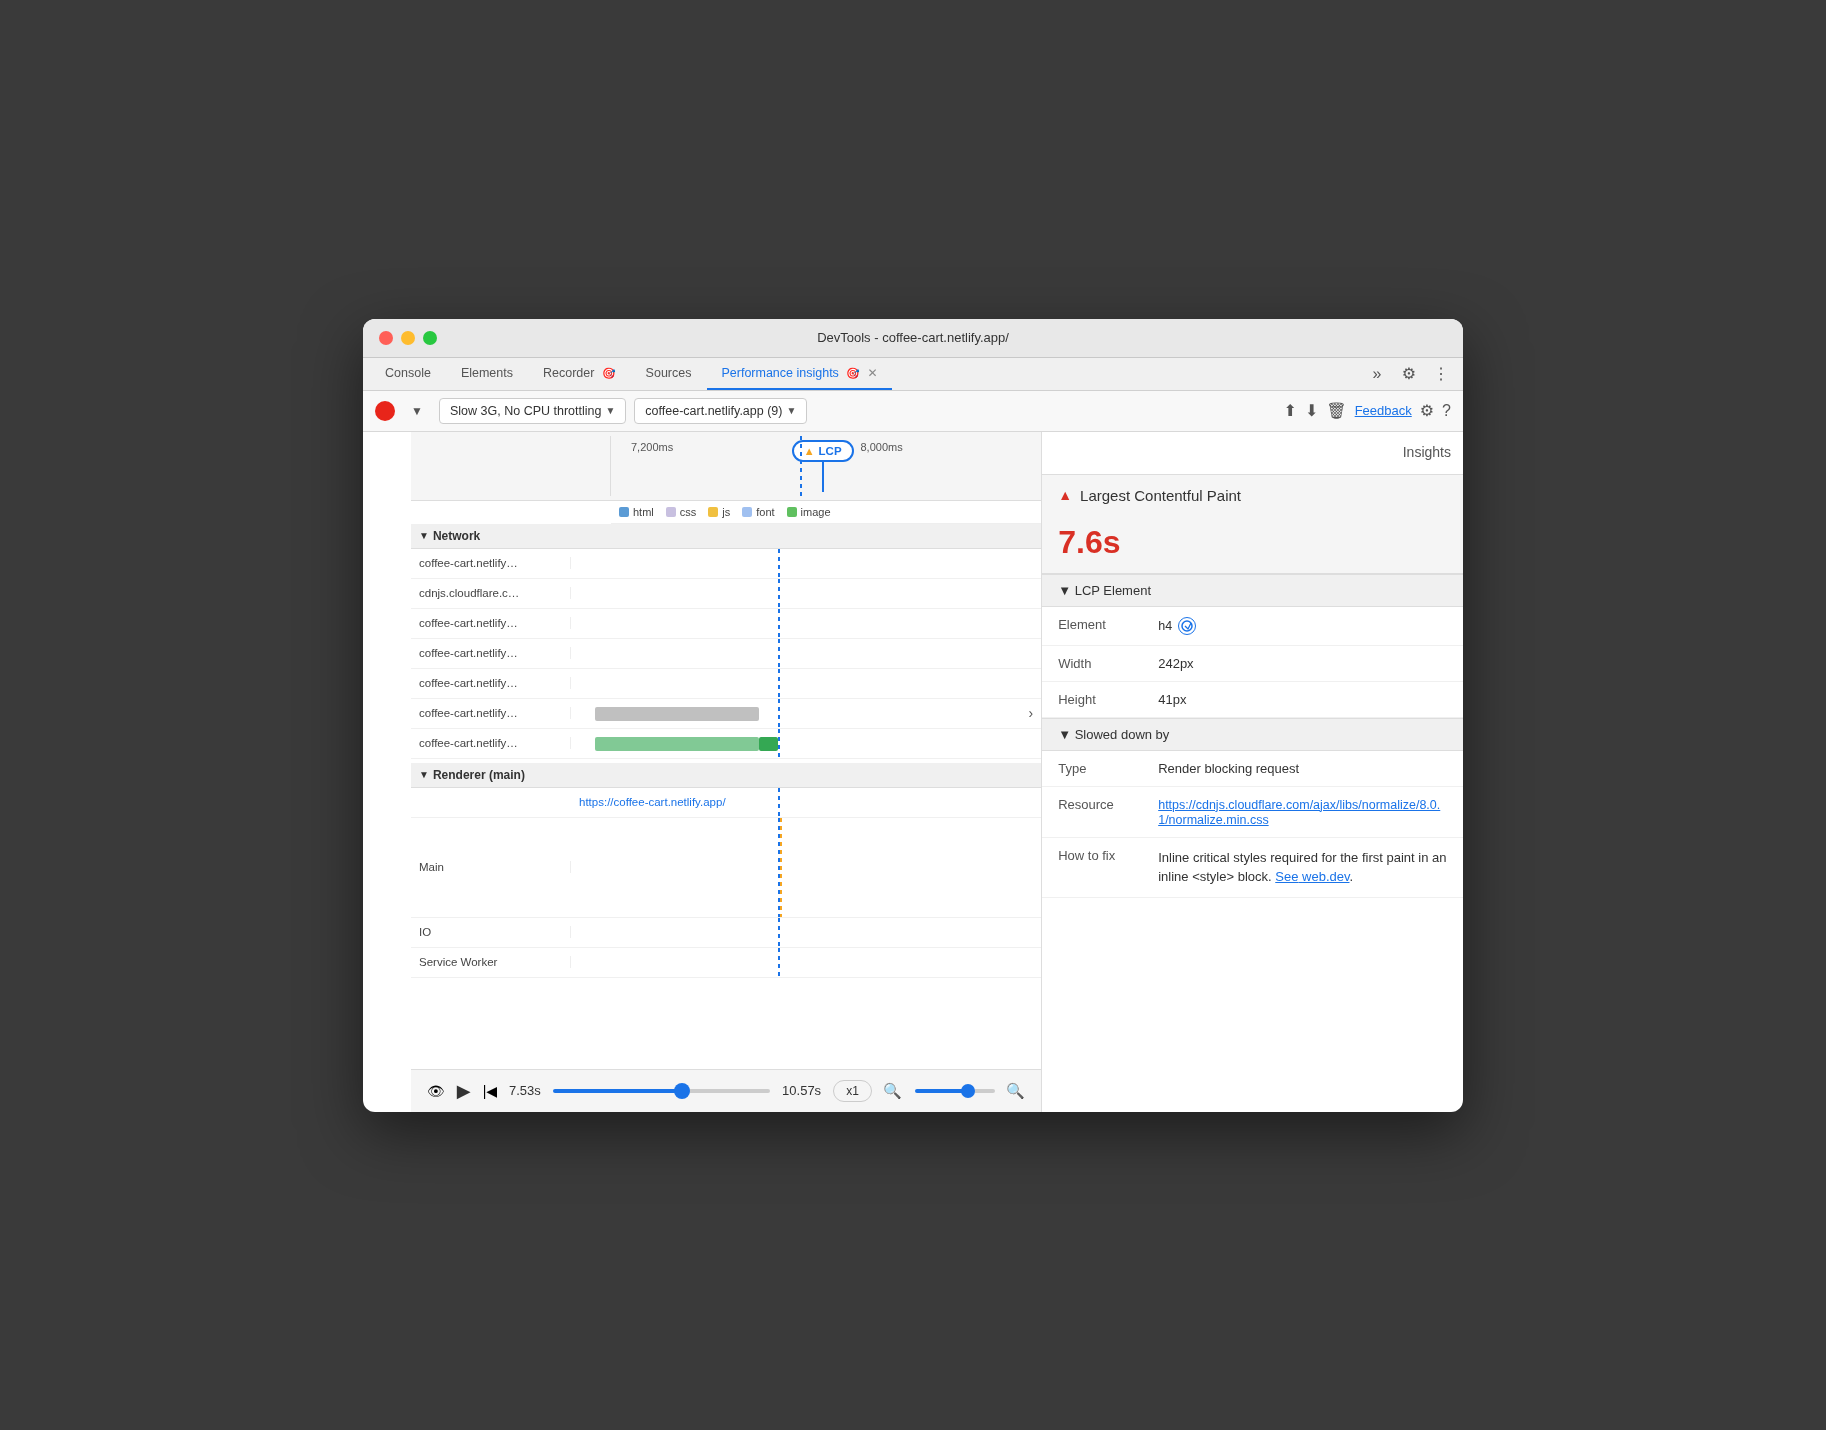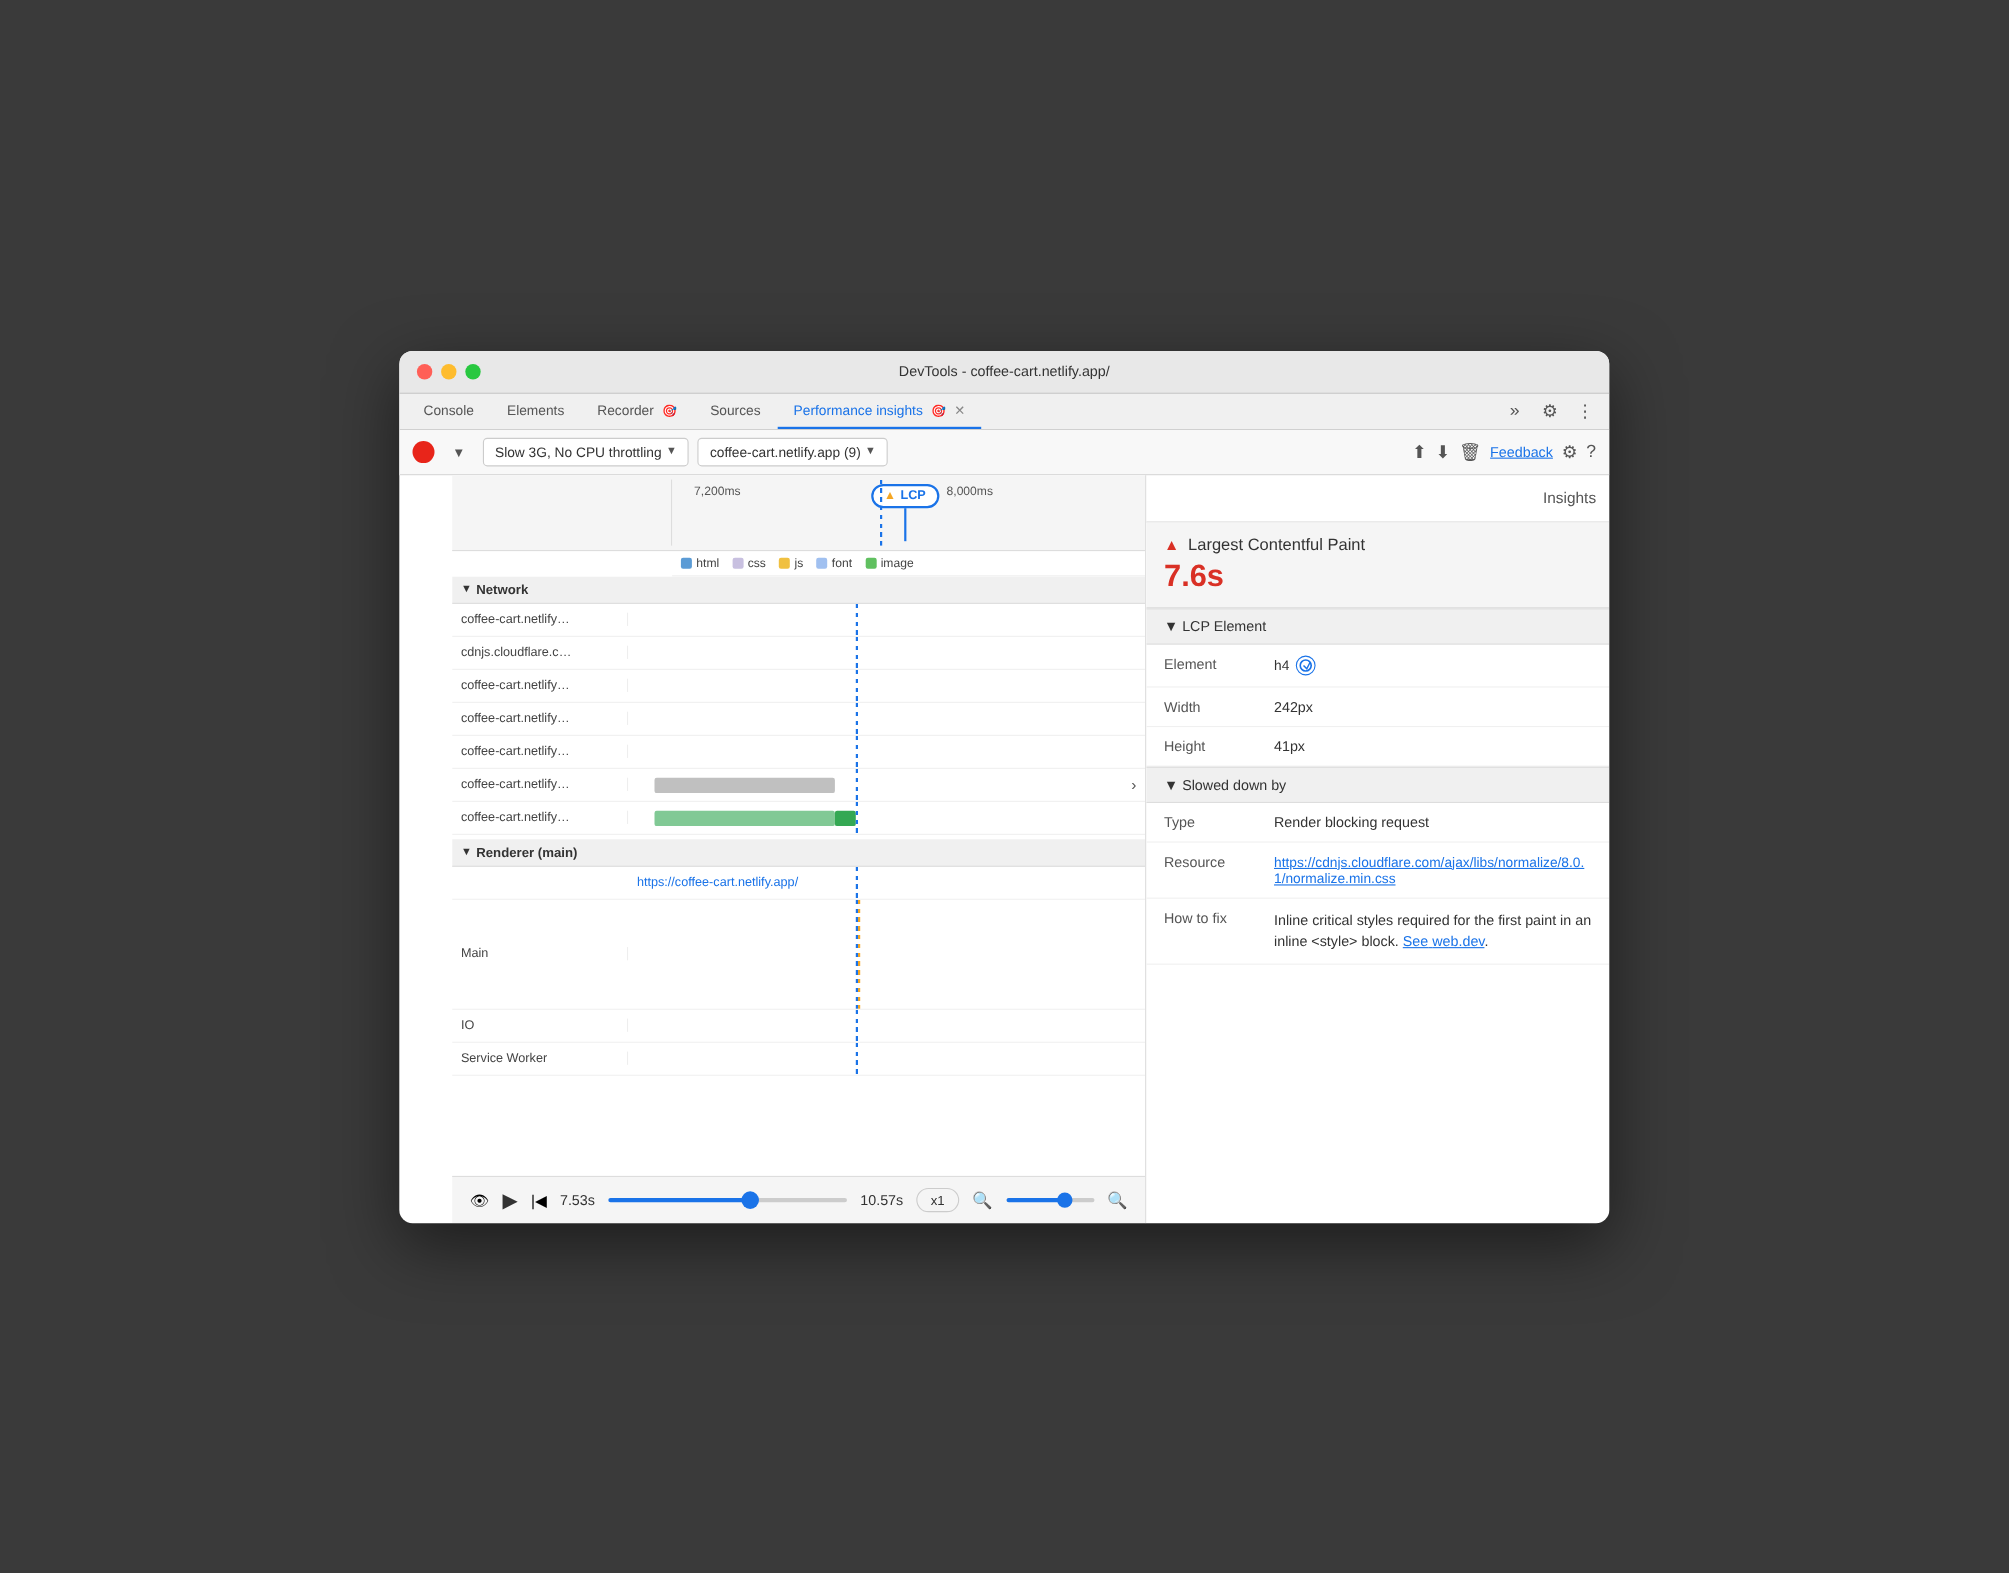--- a/index.html
+++ b/index.html
@@ -399,24 +399,24 @@
     .insight-title {
       display: flex;
       align-items: center;
       gap: 8px;
       font-size: 15px;
       font-weight: 500;
       color: #333;
     }
     .triangle-red { color: #d93025; font-size: 14px; }
     .lcp-value {
-      font-size: 28px;
+      font-size: 32px;
       font-weight: 700;
       color: #d93025;
-      margin-top: 4px;
+      margin-top: 20px;
     }
     .section-divider {
       background: #f0f0f0;
       padding: 8px 16px;
       font-size: 13px;
       font-weight: 500;
       color: #333;
       border-top: 1px solid #ddd;
       border-bottom: 1px solid #ddd;
       display: flex;

